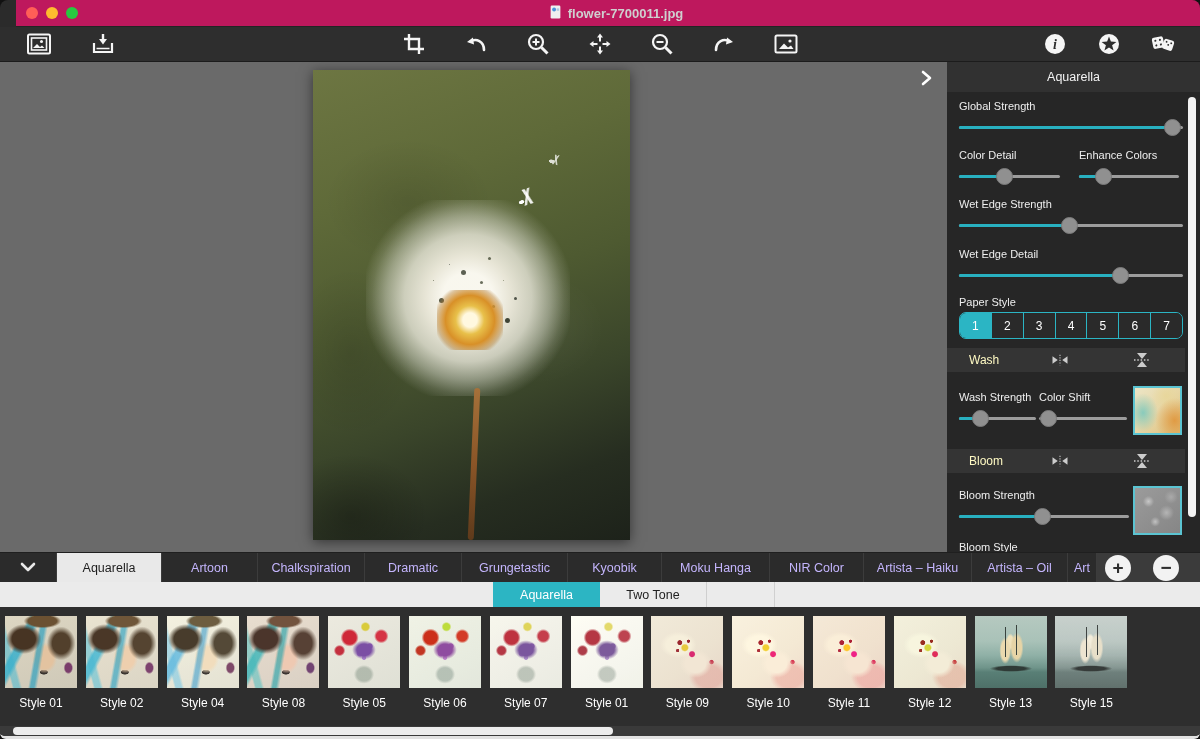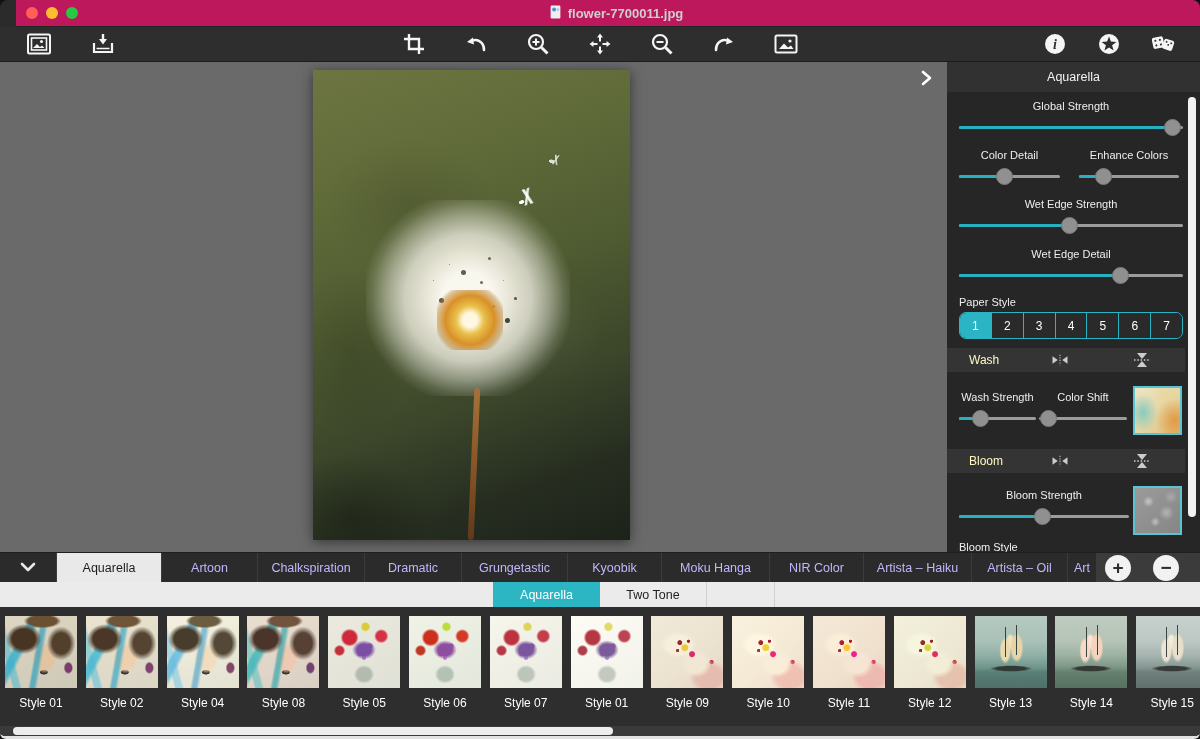--- a/index.html
+++ b/index.html
@@ -41,21 +41,21 @@
   .seed{position:absolute;left:63%;top:25%;width:32px;height:16px;transform:rotate(-18deg);
     background:
       radial-gradient(ellipse 4px 2.5px at 22% 72%, #fff 0 60%, transparent 80%),
       linear-gradient(75deg, transparent 40%, rgba(255,255,255,.9) 43% 48%, transparent 52%),
       linear-gradient(115deg, transparent 40%, rgba(255,255,255,.85) 42% 46%, transparent 50%);}
   .seed.small{left:74%;top:18%;width:18px;height:10px;transform:rotate(10deg);opacity:.8;}
   .collapse-btn{position:absolute;right:10px;top:5px;width:22px;height:22px;display:flex;align-items:center;justify-content:center;cursor:pointer;}
   
   .panel{position:absolute;left:947px;top:62px;width:253px;height:490px;background:#262626;}
   .panel-header{height:30px;background:#313131;display:flex;align-items:center;justify-content:center;color:#f2f2f2;font-size:12.5px;}
-  .panel-body{position:relative;height:460px;overflow:hidden;text-align:center;}
+  .panel-body{position:relative;height:460px;overflow:hidden;}
   .ctl{position:absolute;}
   .lbl{font-size:11px;color:#eeeeee;margin-bottom:7px;white-space:nowrap;}
   .slider{position:relative;height:17px;cursor:pointer;}
   .slider .track{position:absolute;left:0;right:0;top:7px;height:3px;border-radius:2px;background:#9c9c9c;}
   .slider .fill{position:absolute;left:0;top:7px;height:3px;border-radius:2px;background:#28b0c0;width:var(--fill,var(--pct));}
   .slider .knob{position:absolute;top:0;width:17px;height:17px;border-radius:50%;background:#909090;border:1px solid #7b7b7b;box-sizing:border-box;left:calc(var(--pct) - 8px);}
   .paper-seg{position:absolute;display:flex;border:1.5px solid #2bb5c4;border-radius:7px;overflow:hidden;box-sizing:border-box;}
   .seg{flex:1;display:flex;align-items:center;justify-content:center;font-size:12px;color:#fff;background:#2a2a2a;border-right:1px solid #2bb5c4;cursor:pointer;}
   .seg:last-child{border-right:none;}
   .seg.selected{background:#2bb5c4;}
@@ -505,24 +505,20 @@
     </div>
     <div class="style-item">
       <div class="th-img orchid" data-variant="o4"></div>
       <div class="style-label">Style 12</div>
     </div>
     <div class="style-item">
       <div class="th-img ship" data-variant="s1"></div>
       <div class="style-label">Style 13</div>
     </div>
     <div class="style-item">
-      <div class="th-img ship" data-variant="s2"></div>
-      <div class="style-label">Style 14</div>
-    </div>
-    <div class="style-item">
       <div class="th-img ship" data-variant="s3"></div>
       <div class="style-label">Style 15</div>
     </div>
   </div>
 
   <div class="hscroll">
     <div class="hthumb"></div>
   </div>
 
 </div>

